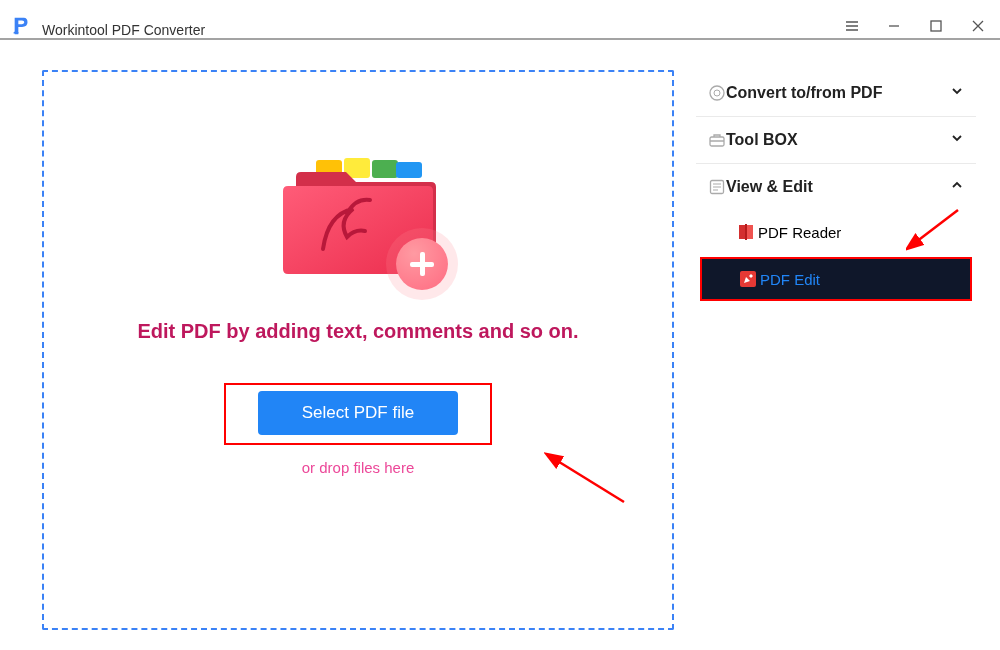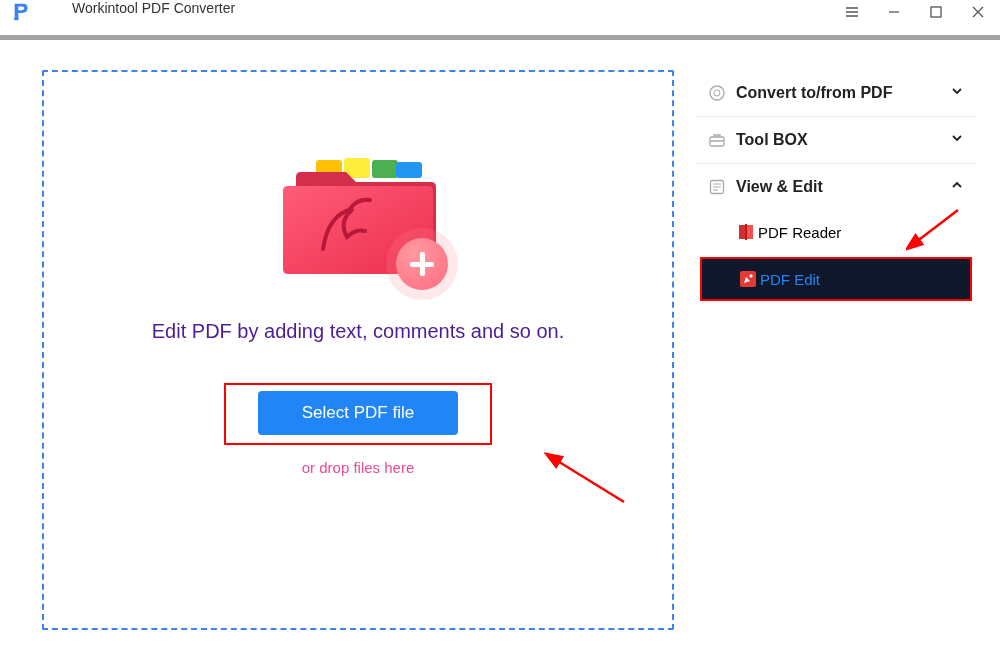--- a/index.html
+++ b/index.html
@@ -6,24 +6,23 @@
     body {
       font-family: -apple-system, BlinkMacSystemFont, "Segoe UI", Arial, sans-serif;
       background: #ffffff;
       width: 1000px;
       height: 650px;
       overflow: hidden;
     }
     .titlebar {
       height: 40px;
       display: flex;
-      align-items: flex-start;
+      align-items: flex-end;
       padding: 0 10px;
-      border-bottom: 5px solid #a3a3a3;
-      gap: 30px;
+      border-bottom: 2px solid #a3a3a3;
     }
     .app-logo {
       width: 24px;
       height: 24px;
       margin-right: 8px;
       display: flex;
       align-items: center;
       justify-content: center;
     }
     .app-title {
@@ -94,22 +93,22 @@
       content: '';
       position: absolute;
       width: 5px;
       height: 24px;
       background: #fff;
       border-radius: 2px;
     }
     .dropzone-heading {
       margin-top: 36px;
       font-size: 20px;
-      font-weight: 400;
-      color: #4c1d95;
+      font-weight: 700;
+      color: #be185d;
       text-align: center;
     }
     .select-btn-wrap {
       margin-top: 40px;
       padding: 6px 32px 8px 32px;
       border: 2px solid #ff0000;
       display: flex;
       flex-direction: column;
       align-items: center;
     }
@@ -131,21 +130,20 @@
       width: 280px;
     }
     .accordion-item {
       border-bottom: 1px solid #eaeaea;
     }
     .accordion-header {
       display: flex;
       align-items: center;
       padding: 14px 12px;
       cursor: pointer;
-      gap: 10px;
     }
     .accordion-header .acc-icon {
       width: 18px;
       height: 18px;
       display: flex;
       align-items: center;
       justify-content: center;
       color: #999;
     }
     .accordion-header .acc-label {

